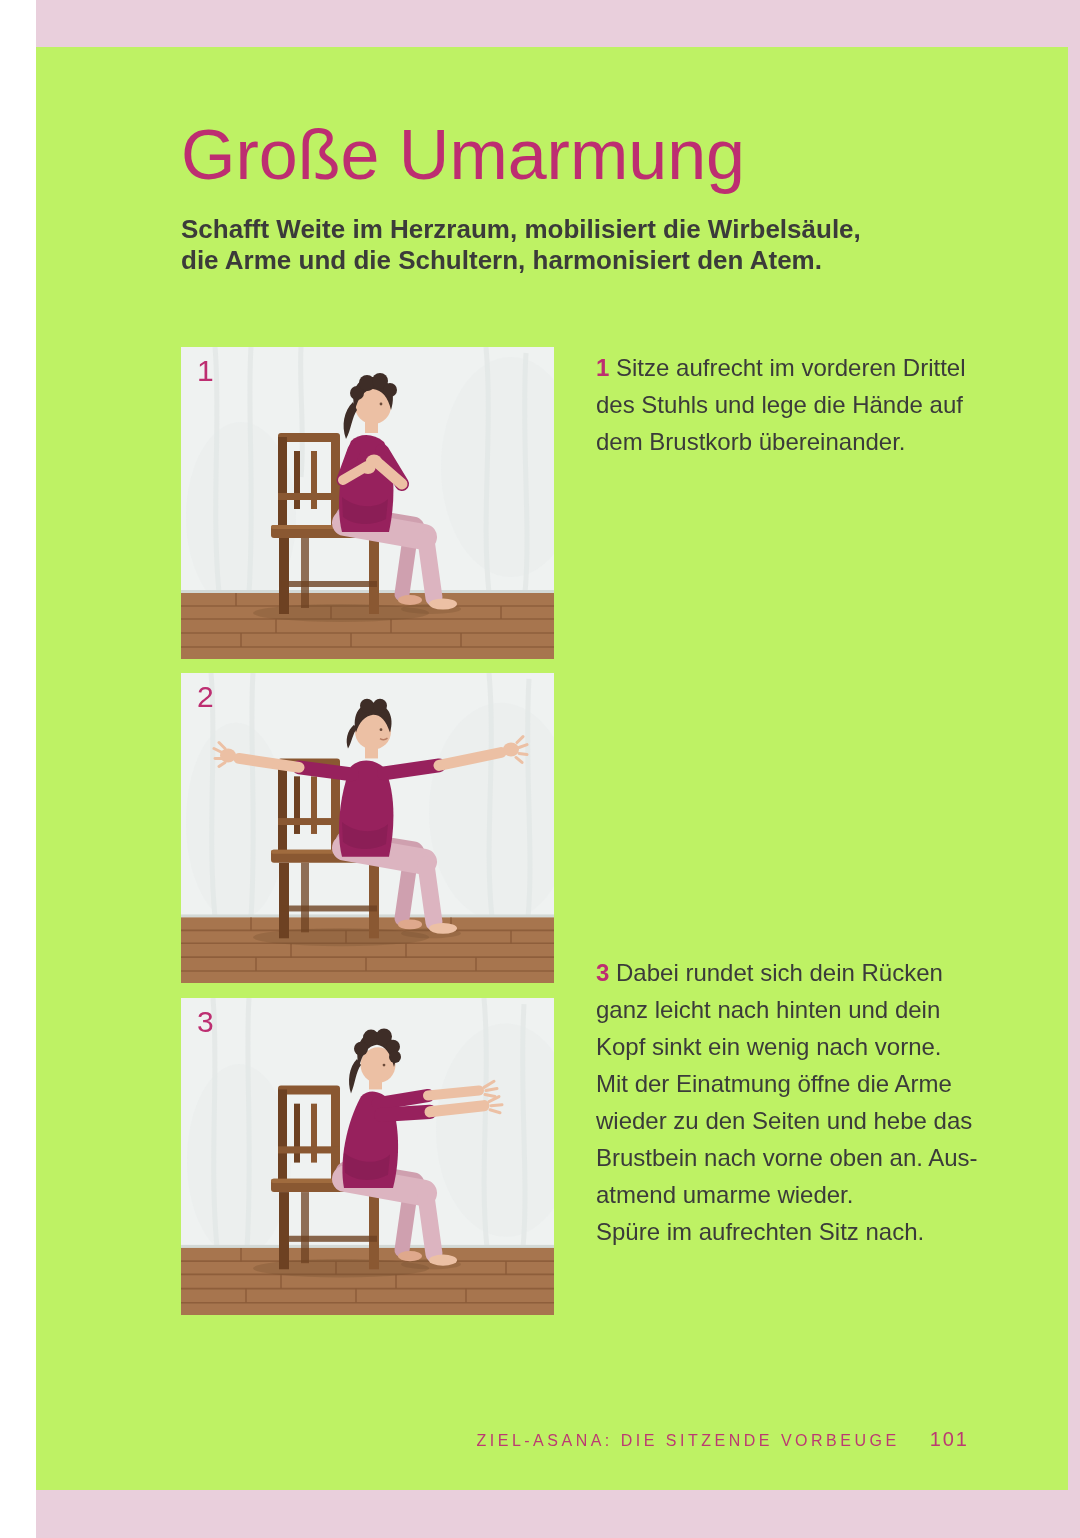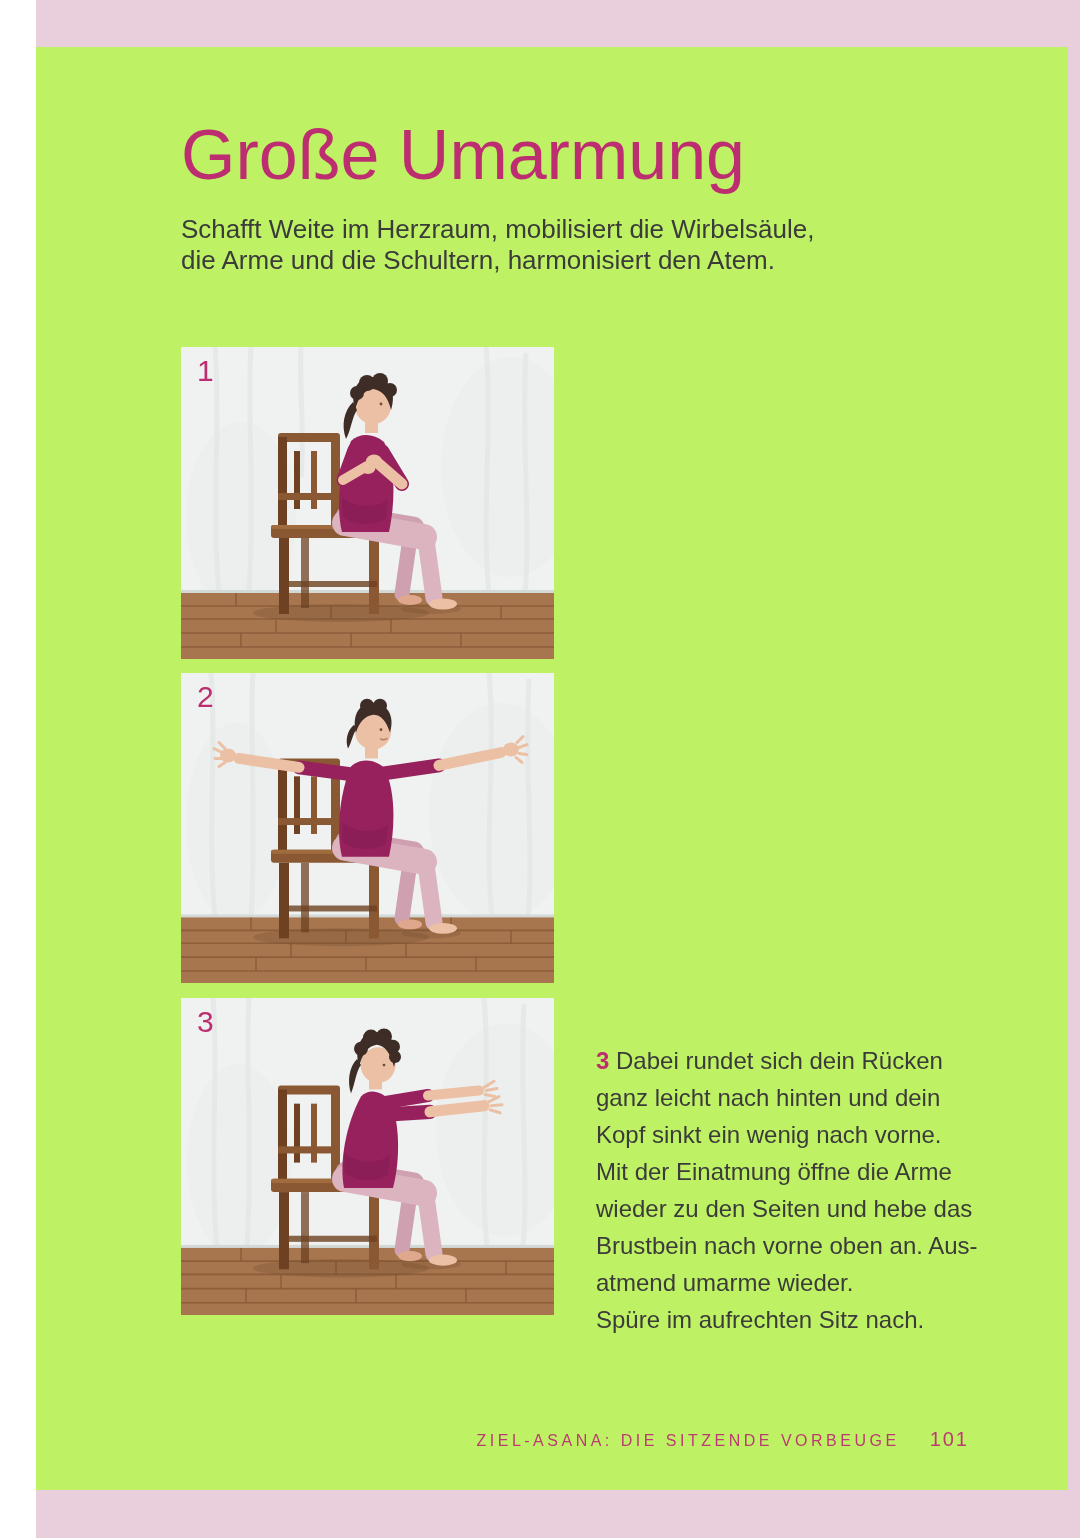--- a/index.html
+++ b/index.html
@@ -9,39 +9,39 @@
   
   .bar{position:absolute;background:var(--frame,#e9cfdc);}
   .bar-top{top:0;left:0;width:100%;height:47px;}
   .bar-right{top:0;right:0;width:48px;height:100%;}
   .bar-bottom{bottom:0;left:0;width:100%;height:48px;}
 
   
   .title{position:absolute;left:145px;top:118px;margin:0;font-size:70px;line-height:74px;
          font-weight:400;color:var(--accent,#bd2e71);letter-spacing:0;}
   .subtitle{position:absolute;left:145px;top:214px;margin:0;font-size:26px;line-height:31px;
-            color:var(--body-text,#3b3b3a);white-space:pre-line;}
+            color:var(--body-text,#3b3b3a);white-space:pre-line;font-weight:bold;}
 
   
   .photo{position:absolute;left:145px;width:373px;margin:0;}
   .photo svg{display:block;width:100%;height:100%;}
   .photo-1{top:347px;height:312px;}
   .photo-2{top:673px;height:310px;}
   .photo-3{top:998px;height:317px;}
   .photo-num{position:absolute;left:16px;top:8px;font-size:30px;line-height:32px;
              color:var(--accent,#bd2e71);}
 
   
   .step{position:absolute;left:560px;width:472px;margin:0;font-size:24px;line-height:37px;
         color:var(--body-text,#3b3b3a);}
   .step .num{color:var(--accent,#bd2e71);font-weight:600;}
   .step-text{white-space:pre-line;}
   .step-1{top:349px;}
   .step-2{top:675px;}
-  .step-3{top:1042px;}
+  .step-3{top:954px;}
 
   
   .footer{position:absolute;left:145px;top:1428px;width:788px;display:flex;
           justify-content:flex-end;align-items:baseline;gap:30px;color:var(--footer,#bc3a72);}
   .running-title{font-size:16px;letter-spacing:3.5px;font-weight:400;text-transform:uppercase;}
   .page-number{font-size:20px;letter-spacing:2px;}
 
   
   .f-bg{fill:var(--photo-bg,#eff2f1);}
   .fold{stroke:#e3e8e7;stroke-width:5;fill:none;opacity:.9;}
@@ -264,20 +264,23 @@
           <circle class="f-hair" cx="212" cy="48" r="7"></circle>
           <circle class="f-hair" cx="214" cy="58" r="6"></circle>
           <path class="f-hair" d="M176 60 C168 68 166 82 170 94 C174 85 175 72 180 66 Z"></path>
         </g>
         <circle cx="203" cy="66" r="1.4" fill="#6d4c3b"></circle>
       </g>
     </svg>
     <span class="photo-num">3</span>
   </figure>
 
+  <p class="step step-1"><span class="num">1</span> <span class="step-text">Sitze aufrecht im vorderen Drittel
+des Stuhls und lege die Hände auf
+dem Brustkorb übereinander.</span></p>
 
 
   <p class="step step-3"><span class="num">3</span> <span class="step-text">Dabei rundet sich dein Rücken
 ganz leicht nach hinten und dein
 Kopf sinkt ein wenig nach vorne.
 Mit der Einatmung öffne die Arme
 wieder zu den Seiten und hebe das
 Brustbein nach vorne oben an. Aus-
 atmend umarme wieder.
 Spüre im aufrechten Sitz nach.</span></p>

